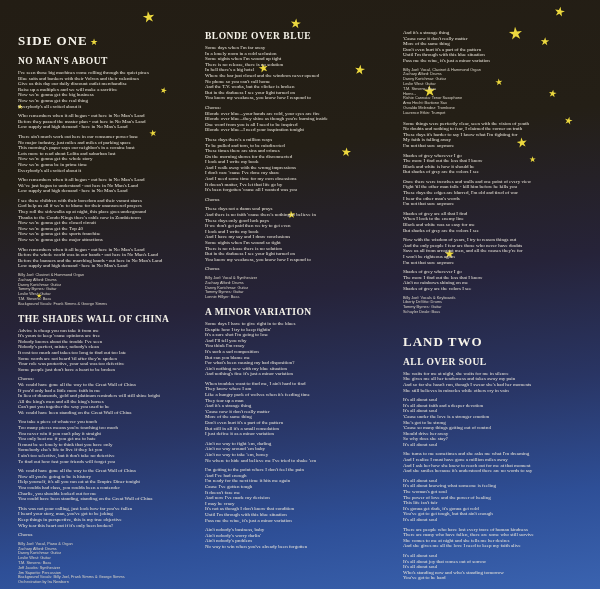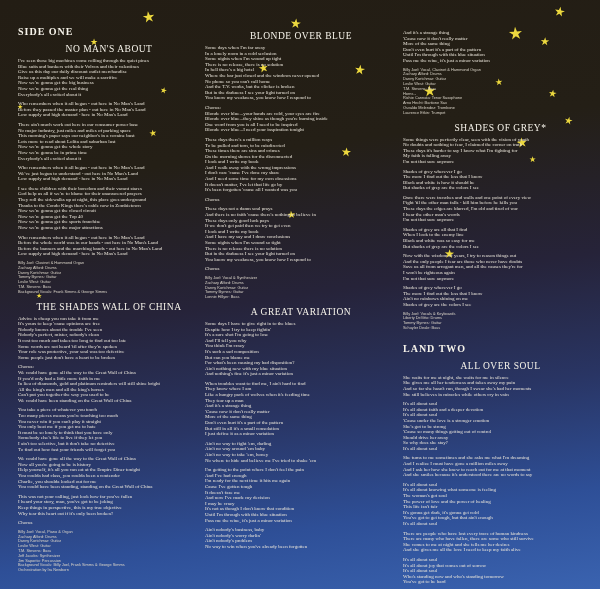--- a/index.html
+++ b/index.html
@@ -8,26 +8,26 @@
     font-family:"Liberation Serif", serif;
     background:linear-gradient(172deg,
       #231d14 0%, #241f16 28%, #262339 50%,
       #293564 68%, #2e4f97 85%, #3a63b0 100%);
   }
   .col{position:absolute;}
   .col1{left:18px;top:14px;width:182px;}
   .col2{left:205px;top:24px;width:192px;}
   .col3{left:403px;top:30px;width:195px;}
   .side-header{
-    font-size:10px;font-weight:bold;letter-spacing:1px;
-    color:#f6f3ea;margin:12px 0 3px;
+    font-size:13px;font-weight:bold;letter-spacing:1px;
+    color:#f6f3ea;margin:19px 0 3px;
   }
   .song-title{
-    font-size:9.5px;font-weight:normal;letter-spacing:0.5px;
-    color:#f6f3ea;margin:7px 0 4px;text-align:center;
+    font-size:9.5px;font-weight:bold;letter-spacing:0.5px;
+    color:#f6f3ea;margin:7px 0 4px;
   }
   .stanza{margin:0 0 4px;}
   .lyric-line{
     font-size:5px;line-height:5.6px;color:#eae5da;white-space:nowrap;
   }
   .credits{margin:1px 0 5px;}
   .credit-line{
     font-family:"Liberation Sans", sans-serif;
     font-size:3.9px;line-height:4.8px;color:#d9d3c7;white-space:nowrap;
   }
@@ -230,21 +230,21 @@
       <div class="stanza">
         <div class="lyric-line">Chorus</div>
       </div>
       <div class="credits">
         <div class="credit-line">Billy Joel: Vocal &amp; Synthesizer</div>
         <div class="credit-line">Zachary Alford: Drums</div>
         <div class="credit-line">Danny Kortchmar: Guitar</div>
         <div class="credit-line">Tommy Byrnes: Guitar</div>
         <div class="credit-line">Lonnie Hillyer: Bass</div>
       </div>
-      <div class="song-title">A GREAT VARIATION</div>
+      <div class="song-title">A MINOR VARIATION</div>
       <div class="stanza">
         <div class="lyric-line">Some days I have to give right in to the blues</div>
         <div class="lyric-line">Despite how I try to keep fightin'</div>
         <div class="lyric-line">It's a sure shot I'm going to lose</div>
         <div class="lyric-line">And I'll tell you why</div>
         <div class="lyric-line">You think I'm crazy</div>
         <div class="lyric-line">It's such a sad composition</div>
         <div class="lyric-line">But can you blame me</div>
         <div class="lyric-line">For what's been causing my bad disposition?</div>
         <div class="lyric-line">Ain't nothing new with my blue situation</div>
@@ -301,21 +301,20 @@
         <div class="credit-line">Zachary Alford: Drums</div>
         <div class="credit-line">Danny Kortchmar: Guitar</div>
         <div class="credit-line">Leslie West: Guitar</div>
         <div class="credit-line">T.M. Stevens: Bass</div>
         <div class="credit-line">Horns -</div>
         <div class="credit-line">Richie Cannata: Tenor Saxophone</div>
         <div class="credit-line">Arno Hecht: Baritone Sax</div>
         <div class="credit-line">Osvaldo Melendez: Trombone</div>
         <div class="credit-line">Laurence Etkin: Trumpet</div>
       </div>
-      <div class="song-title">SHADES OF GREY*</div>
       <div class="stanza">
         <div class="lyric-line">Some things were perfectly clear, seen with the vision of youth</div>
         <div class="lyric-line">No doubts and nothing to fear, I claimed the corner on truth</div>
         <div class="lyric-line">These days it's harder to say I know what I'm fighting for</div>
         <div class="lyric-line">My faith is falling away</div>
         <div class="lyric-line">I'm not that sure anymore</div>
       </div>
       <div class="stanza">
         <div class="lyric-line">Shades of grey wherever I go</div>
         <div class="lyric-line">The more I find out the less that I know</div>

